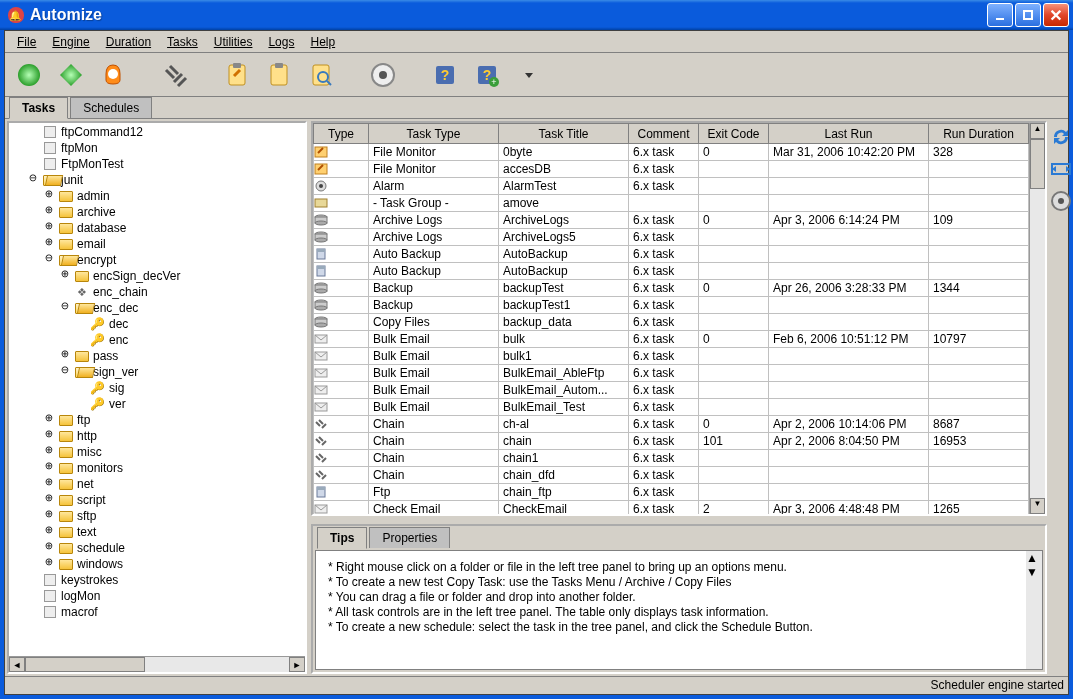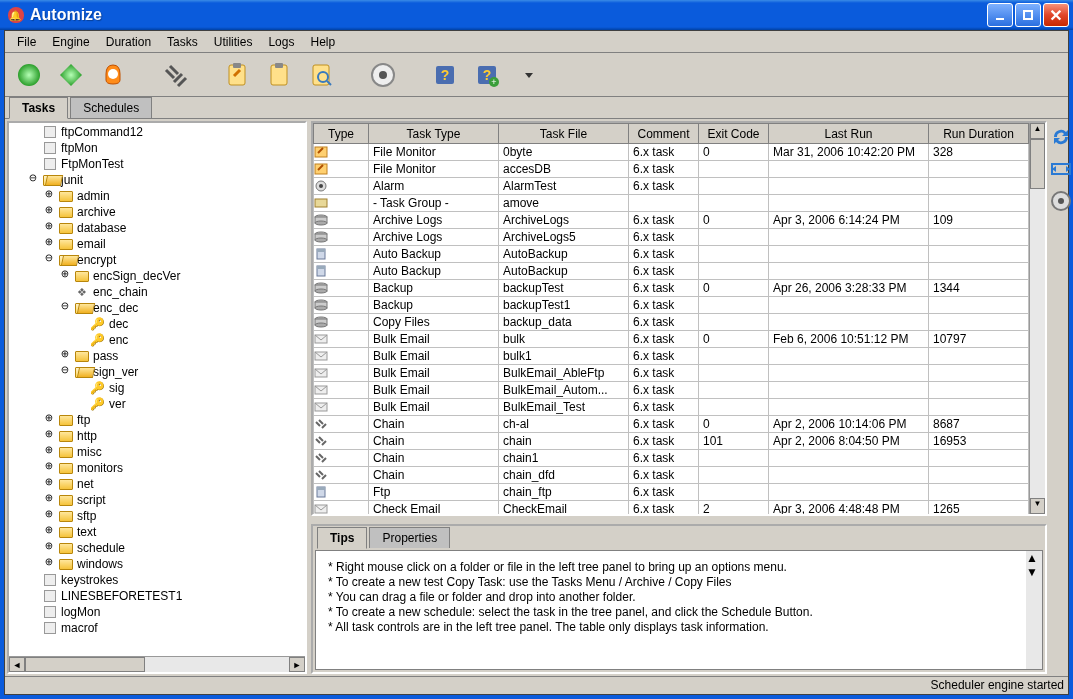--- a/index.html
+++ b/index.html
@@ -7,21 +7,21 @@
 .titlebar { height: 30px; background: linear-gradient(to bottom, #3a8be6 0%, #0a5bdc 10%, #0a5bdc 90%, #0041a5 100%); display: flex; align-items: center; padding: 0 4px 0 8px; color: #fff; }
 .titlebar .app-icon { width: 16px; height: 16px; background: #d44; border-radius: 50% 50% 45% 45%; margin-right: 6px; display:inline-flex; align-items:center; justify-content:center; font-size:10px; }
 .titlebar .title { font-weight: bold; font-size: 16px; text-shadow: 1px 1px 1px rgba(0,0,0,.3); flex: 1; }
 .titlebar .winbtns { display: flex; gap: 2px; }
 .titlebar .winbtn { width: 26px; height: 24px; border: 1px solid #fff; border-radius: 3px; display: flex; align-items: center; justify-content: center; font-weight: bold; color: #fff; }
 .winbtn.min { background: linear-gradient(to bottom,#7eb1ff,#2a6fe0); }
 .winbtn.max { background: linear-gradient(to bottom,#7eb1ff,#2a6fe0); }
 .winbtn.close { background: linear-gradient(to bottom,#f79279,#e0452a,#c82800); font-size:16px; }
 .app-frame { position: absolute; top: 30px; left: 4px; right: 4px; bottom: 4px; background: #d4d0c8; border: 1px solid #404040; display: flex; flex-direction: column; }
 .menubar { height: 22px; display: flex; align-items: center; padding: 2px 4px; gap: 0; border-bottom: 1px solid #808080; }
-.menubar span { padding: 16px 8px; cursor: default; }
+.menubar span { padding: 16px 8px; text-decoration: underline; cursor: default; }
 .toolbar { height: 44px; display: flex; align-items: center; padding: 4px 8px; gap: 10px; border-bottom: 1px solid #808080; background: #d4d0c8; }
 .toolbar .sep { width: 10px; }
 .toolbar .tb { width: 32px; height: 32px; display: flex; align-items: center; justify-content: center; }
 .main { flex: 1; display: flex; flex-direction: column; min-height: 0; }
 .upper-tabs { height: 22px; display: flex; align-items: flex-end; padding-left: 4px; background: #d4d0c8; border-bottom: 1px solid #808080; }
 .tab { padding: 3px 12px; border: 1px solid #808080; border-bottom: none; background: #c0c0c0; margin-right: 2px; cursor: default; }
 .tab.active { background: #d4d0c8; border-bottom: 1px solid #d4d0c8; margin-bottom: -1px; font-weight: bold; }
 .split { flex: 1; display: flex; min-height: 0; }
 .left-panel { width: 300px; border: 2px inset #fff; background: #fff; display: flex; flex-direction: column; min-height: 0; margin: 2px; }
 .tree-wrap { flex: 1; overflow: auto; }
@@ -379,27 +379,20 @@
                 <span class="nodeicon">
                   <span class="leaf-i"></span>
                 </span>
                 <span>keystrokes</span>
               </div>
               <div class="node" style="padding-left: 16px;">
                 <span class="toggle"></span>
                 <span class="nodeicon">
                   <span class="leaf-i"></span>
                 </span>
-                <span>LINESBEFORETEST1</span>
-              </div>
-              <div class="node" style="padding-left: 16px;">
-                <span class="toggle"></span>
-                <span class="nodeicon">
-                  <span class="leaf-i"></span>
-                </span>
                 <span>logMon</span>
               </div>
               <div class="node" style="padding-left: 16px;">
                 <span class="toggle"></span>
                 <span class="nodeicon">
                   <span class="leaf-i"></span>
                 </span>
                 <span>macrof</span>
               </div>
             </div>
@@ -424,21 +417,21 @@
                     <col style="width: 130px;">
                     <col style="width: 70px;">
                     <col style="width: 70px;">
                     <col style="width: 160px;">
                     <col style="width: 100px;">
                   </colgroup>
                   <thead>
                     <tr>
                       <th>Type</th>
                       <th>Task Type</th>
-                      <th>Task File</th>
+                      <th>Task Title</th>
                       <th>Comment</th>
                       <th>Exit Code</th>
                       <th>Last Run</th>
                       <th>Run Duration</th>
                     </tr>
                   </thead>
                   <tbody>
                     <tr>
                       <td class="ic">
                         <svg width="14" height="12">
@@ -763,22 +756,22 @@
           <div class="bottom-panel">
             <div class="bottom-tabs" id="bottomtabs">
                 <div class="tab active">Tips</div>
                 <div class="tab">Properties</div>
               </div>
             <div class="tips-body">
               <div id="tips">
                   <div class="line">*  Right mouse click on a folder or file in the left tree panel to bring up an options menu.</div>
                   <div class="line">*  To create a new test Copy Task: use the Tasks Menu / Archive / Copy Files</div>
                   <div class="line">*  You can drag a file or folder and drop into another folder.</div>
+                  <div class="line">*  All task controls are in the left tree panel.  The table only displays task information.</div>
                   <div class="line">*  To create a new schedule: select the task in the tree panel, and click the Schedule Button.</div>
-                  <div class="line">*  All task controls are in the left tree panel.  The table only displays task information.</div>
                 </div>
               <div class="tips-vscroll">
                 <div class="vbtn">▲</div>
                   <div class="vtrack"></div>
                   <div class="vbtn">▼</div>
               </div>
             </div>
           </div>
         </div>
         <div class="side-tools">

